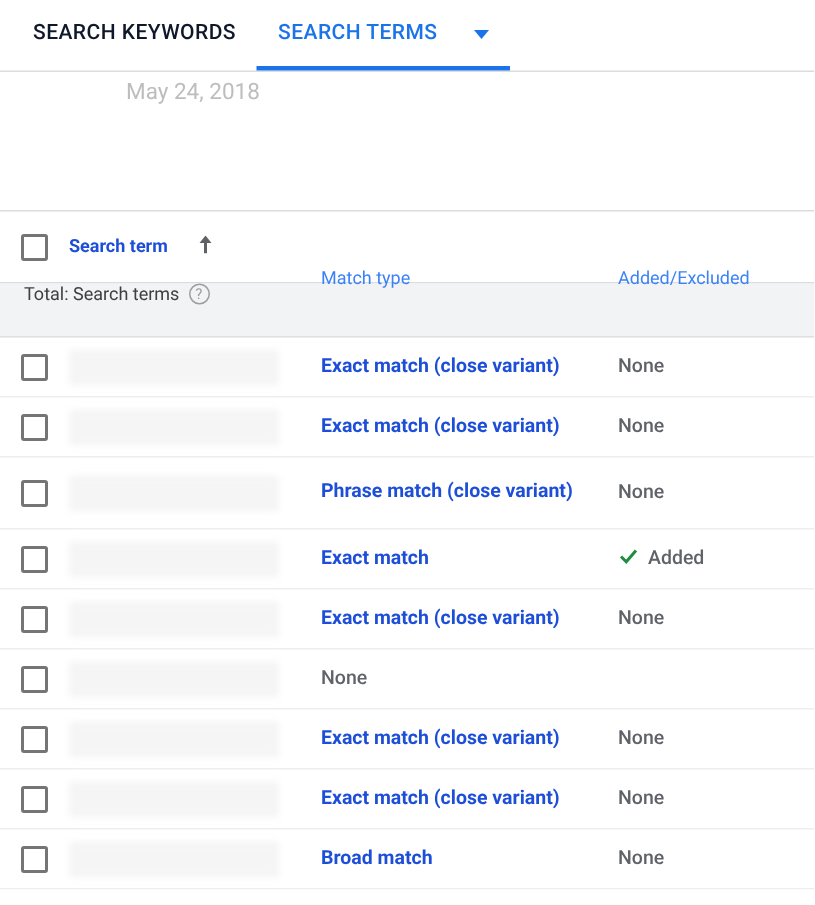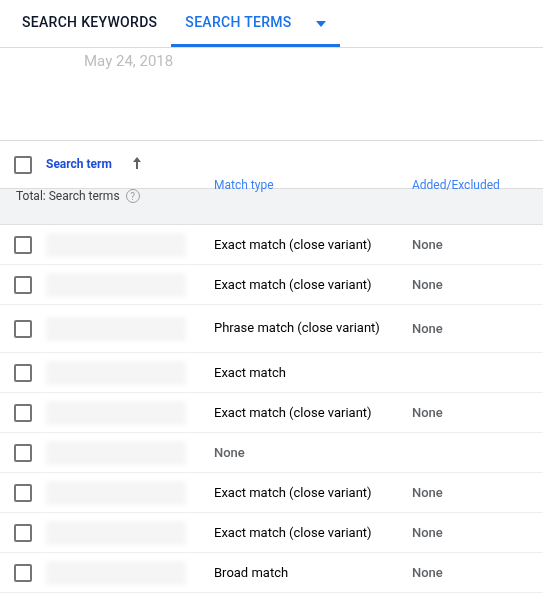--- a/index.html
+++ b/index.html
@@ -50,21 +50,21 @@
   }
   .thead {
     display: flex;
     align-items: center;
     height: 48px;
     border-bottom: 1px solid #dadce0;
     font-size: 12px;
   }
   .col-check { width: 46px; display:flex; align-items:center; justify-content:center; }
   .col-term { width: 168px; padding-right: 8px; display:flex; align-items:flex-start; gap:20px; font-weight:700; color:#1d4ed8;}
-  .col-match { width: 198px; padding-right: 12px; color:#000000; font-weight:400;}
+  .col-match { width: 198px; padding-right: 12px; color:#1d4ed8; font-weight:700;}
   .col-added { flex:1; color:#5f6368; font-weight:500;}
   .thead .col-match, .thead .col-added { color:#3b82f6; font-weight:400;margin-top:40px; }
   .sort-icon { color:#5f6368; }
   .totalrow {
     background: #f1f3f4;
     display:flex;
     align-items:flex-start;
     height: 36px;
     border-bottom: 1px solid #e0e0e0;
     font-size: 12px;
@@ -178,20 +178,28 @@
         <div class="col-added">None</div>
       </div>
       <div class="row">
         <div class="col-check">
           <div class="checkbox"></div>
         </div>
         <div class="col-term">
           <div class="blurbox"></div>
         </div>
         <div class="col-match">Exact match</div>
+        <div class="col-added">
+          <div class="added-cell">
+            <span class="check-icon"><svg width="14" height="14" viewBox="0 0 14 14">
+                <path d="M2 7 L5.5 10.5 L12 3" stroke="#1e8e3e" stroke-width="2" fill="none"></path>
+              </svg></span>
+            <span>Added</span>
+          </div>
+        </div>
       </div>
       <div class="row">
         <div class="col-check">
           <div class="checkbox"></div>
         </div>
         <div class="col-term">
           <div class="blurbox"></div>
         </div>
         <div class="col-match">Exact match (close variant)</div>
         <div class="col-added">None</div>

